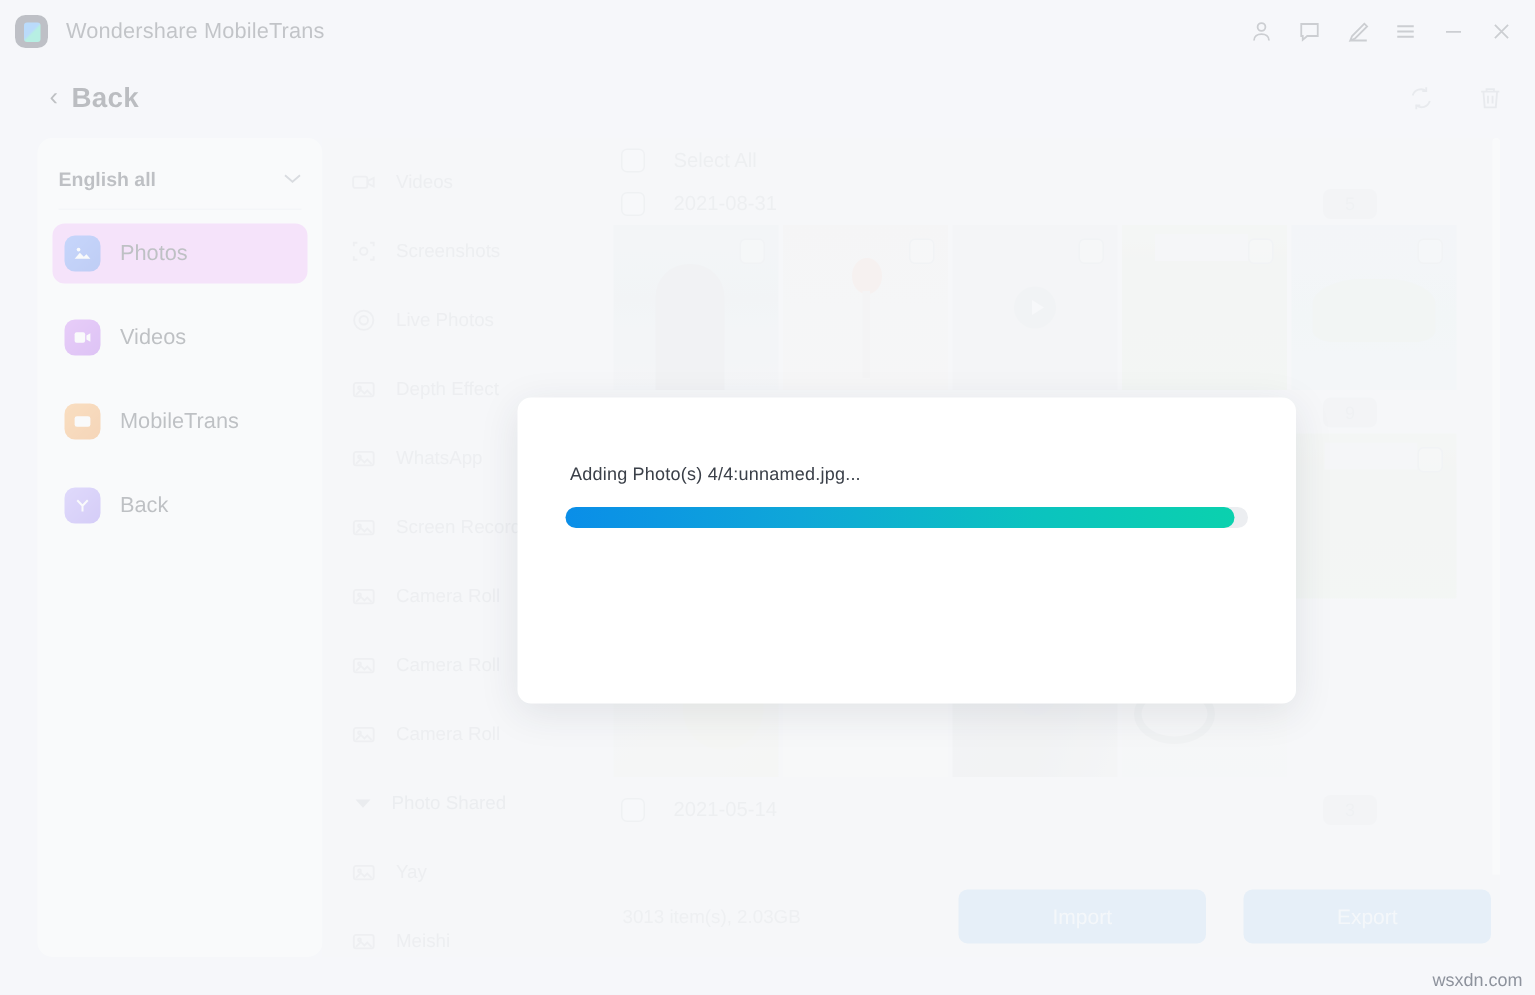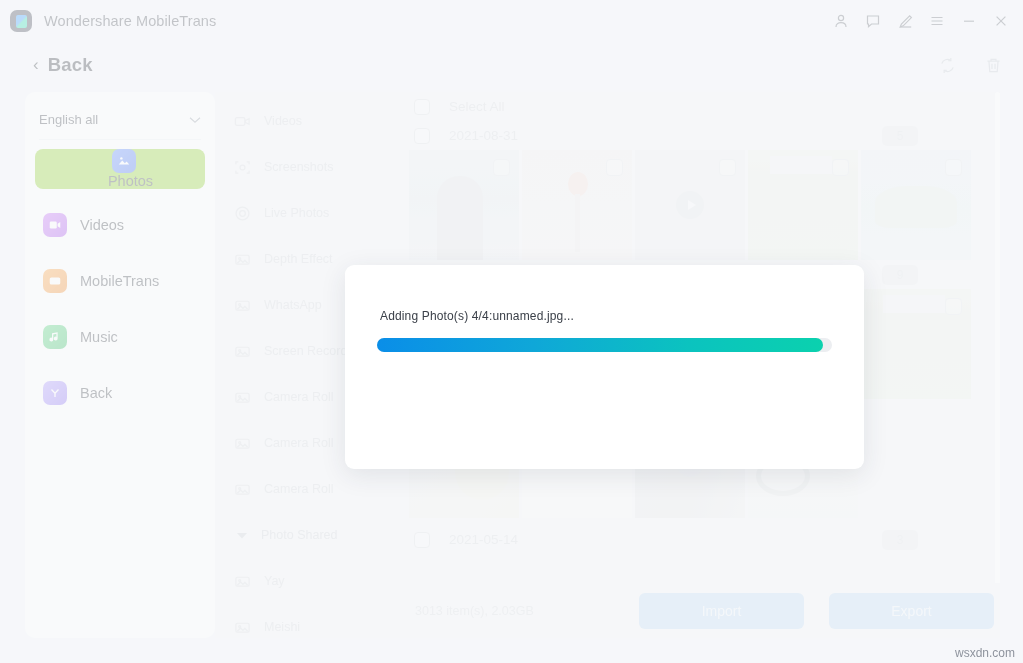--- a/index.html
+++ b/index.html
@@ -75,29 +75,29 @@
     width: 190px; height: 546px;
     background: #ffffff;
     border-radius: 10px;
     padding-top: 8px;
   }
   .lang-select {
     height: 40px; margin: 0 14px;
     display: flex; align-items: center; justify-content: space-between;
     border-bottom: 1px solid #eef0f4;
   }
-  .lang-label { font-size: 13px; font-weight: normal; color: #2b303a; }
+  .lang-label { font-size: 13px; font-weight: bold; color: #2b303a; }
   .lang-caret { color: #8d939f; font-size: 11px; }
 
   .nav { padding: 9px 10px 0 10px; }
   .nav-item {
     height: 40px; display: flex; align-items: center;
     border-radius: 8px; padding-left: 8px; margin-bottom: 16px;
   }
-  .nav-item.active { background: #84cc16; flex-direction: column; }
+  .nav-item.active { background: #f0abfc; }
   .nav-ico {
     width: 24px; height: 24px; border-radius: 7px; flex: none;
     display: flex; align-items: center; justify-content: center;
     color: #fff;
   }
   .nav-ico svg { display:block; }
   .ico-photos { background: linear-gradient(135deg,#4a7dff,#2f5fe8); }
   .ico-videos { background: linear-gradient(135deg,#c05ef5,#9b3ae8); }
   .ico-info   { background: linear-gradient(135deg,#ff9b2f,#f07c12); }
   .ico-music  { background: linear-gradient(135deg,#3fcf6a,#1eb551); }
@@ -353,28 +353,20 @@
 
       <div class="nav-item">
         <span class="nav-ico ico-info">
           <svg width="14" height="14" viewBox="0 0 16 16" fill="#fff">
               <rect x="2" y="4" width="12" height="8" rx="1.8"></rect>
             </svg>
         </span>
         <span class="nav-label">MobileTrans</span>
       </div>
 
-      <div class="nav-item">
-        <span class="nav-ico ico-music">
-          <svg width="14" height="14" viewBox="0 0 16 16" fill="#fff">
-              <path d="M11 2.5v7.2a2.2 2.2 0 1 1-1.4-2V4.2L6 5v5.9a2.2 2.2 0 1 1-1.4-2V3.7z"></path>
-            </svg>
-        </span>
-        <span class="nav-label">Music</span>
-      </div>
 
       <div class="nav-item">
         <span class="nav-ico ico-apps">
           <svg width="14" height="14" viewBox="0 0 16 16" fill="none" stroke="#fff" stroke-width="1.5">
               <path d="M4 4l4 4.2 4-4.2M8 8.2V12.5"></path>
             </svg>
         </span>
         <span class="nav-label">Back</span>
       </div>
 

